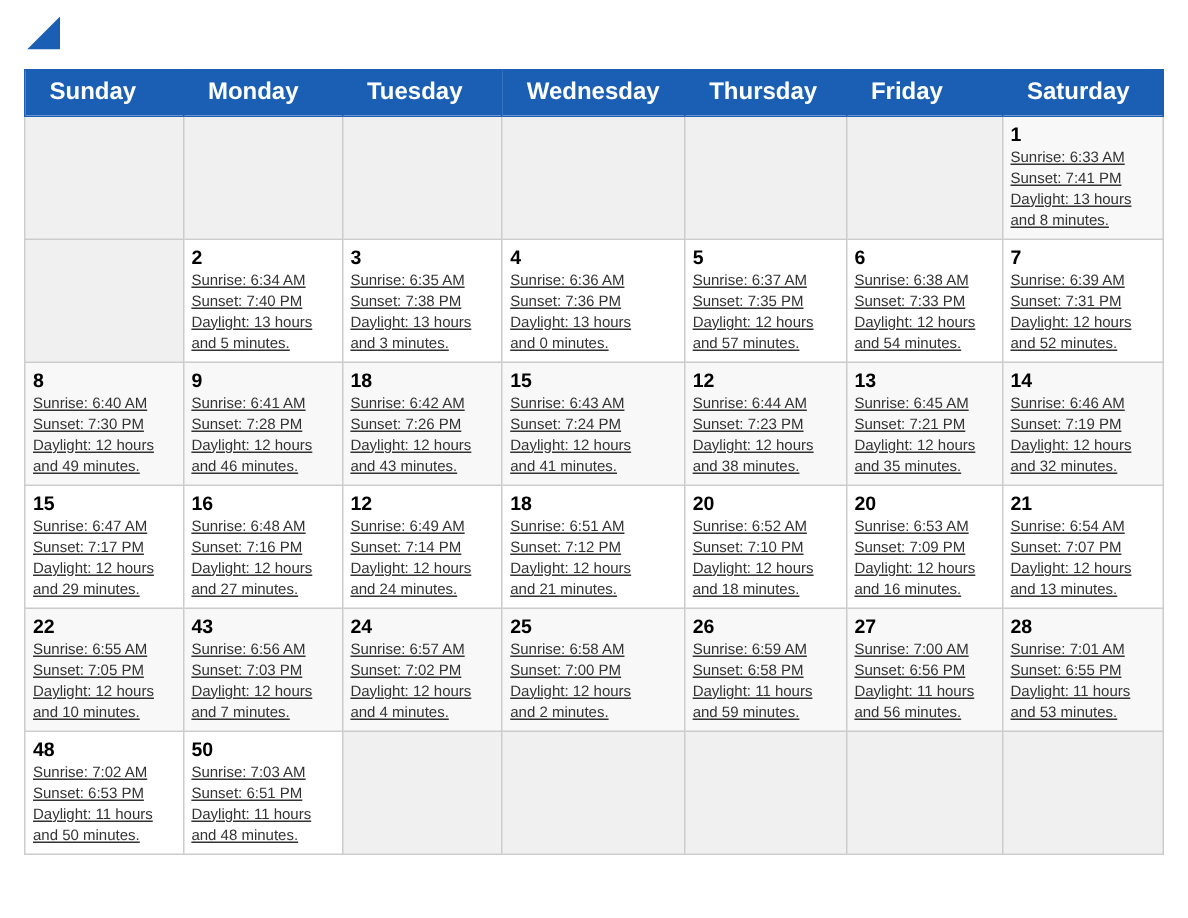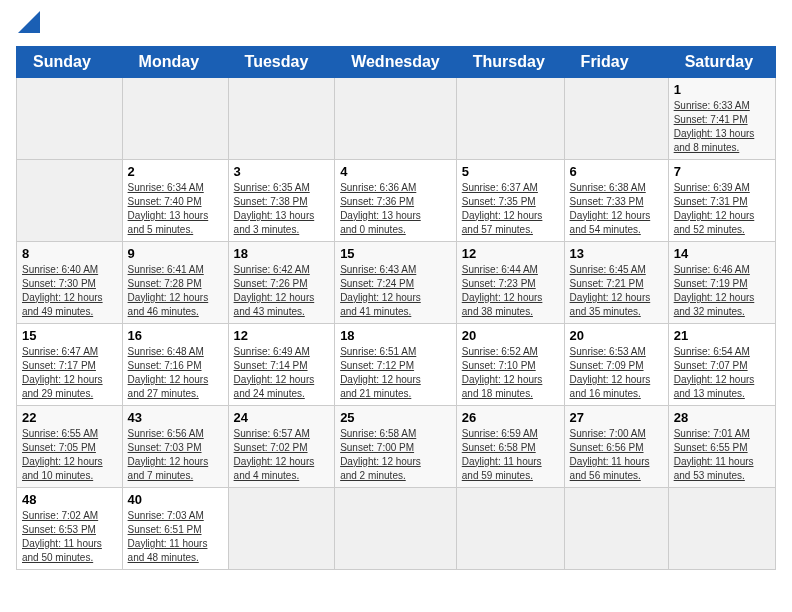--- a/index.html
+++ b/index.html
@@ -233,21 +233,21 @@
           <span class="day-num">28</span>
           <div class="day-detail">Sunrise: 7:01 AM<br>Sunset: 6:55 PM<br>Daylight: 11 hours<br>and 53 minutes.</div>
         </td>
       </tr>
       <tr>
         <td>
           <span class="day-num">48</span>
           <div class="day-detail">Sunrise: 7:02 AM<br>Sunset: 6:53 PM<br>Daylight: 11 hours<br>and 50 minutes.</div>
         </td>
         <td>
-          <span class="day-num">40</span>
+          <span class="day-num">50</span>
           <div class="day-detail">Sunrise: 7:03 AM<br>Sunset: 6:51 PM<br>Daylight: 11 hours<br>and 48 minutes.</div>
         </td>
         <td class="empty"></td>
         <td class="empty"></td>
         <td class="empty"></td>
         <td class="empty"></td>
         <td class="empty"></td>
       </tr>
     </tbody>
 </table>

